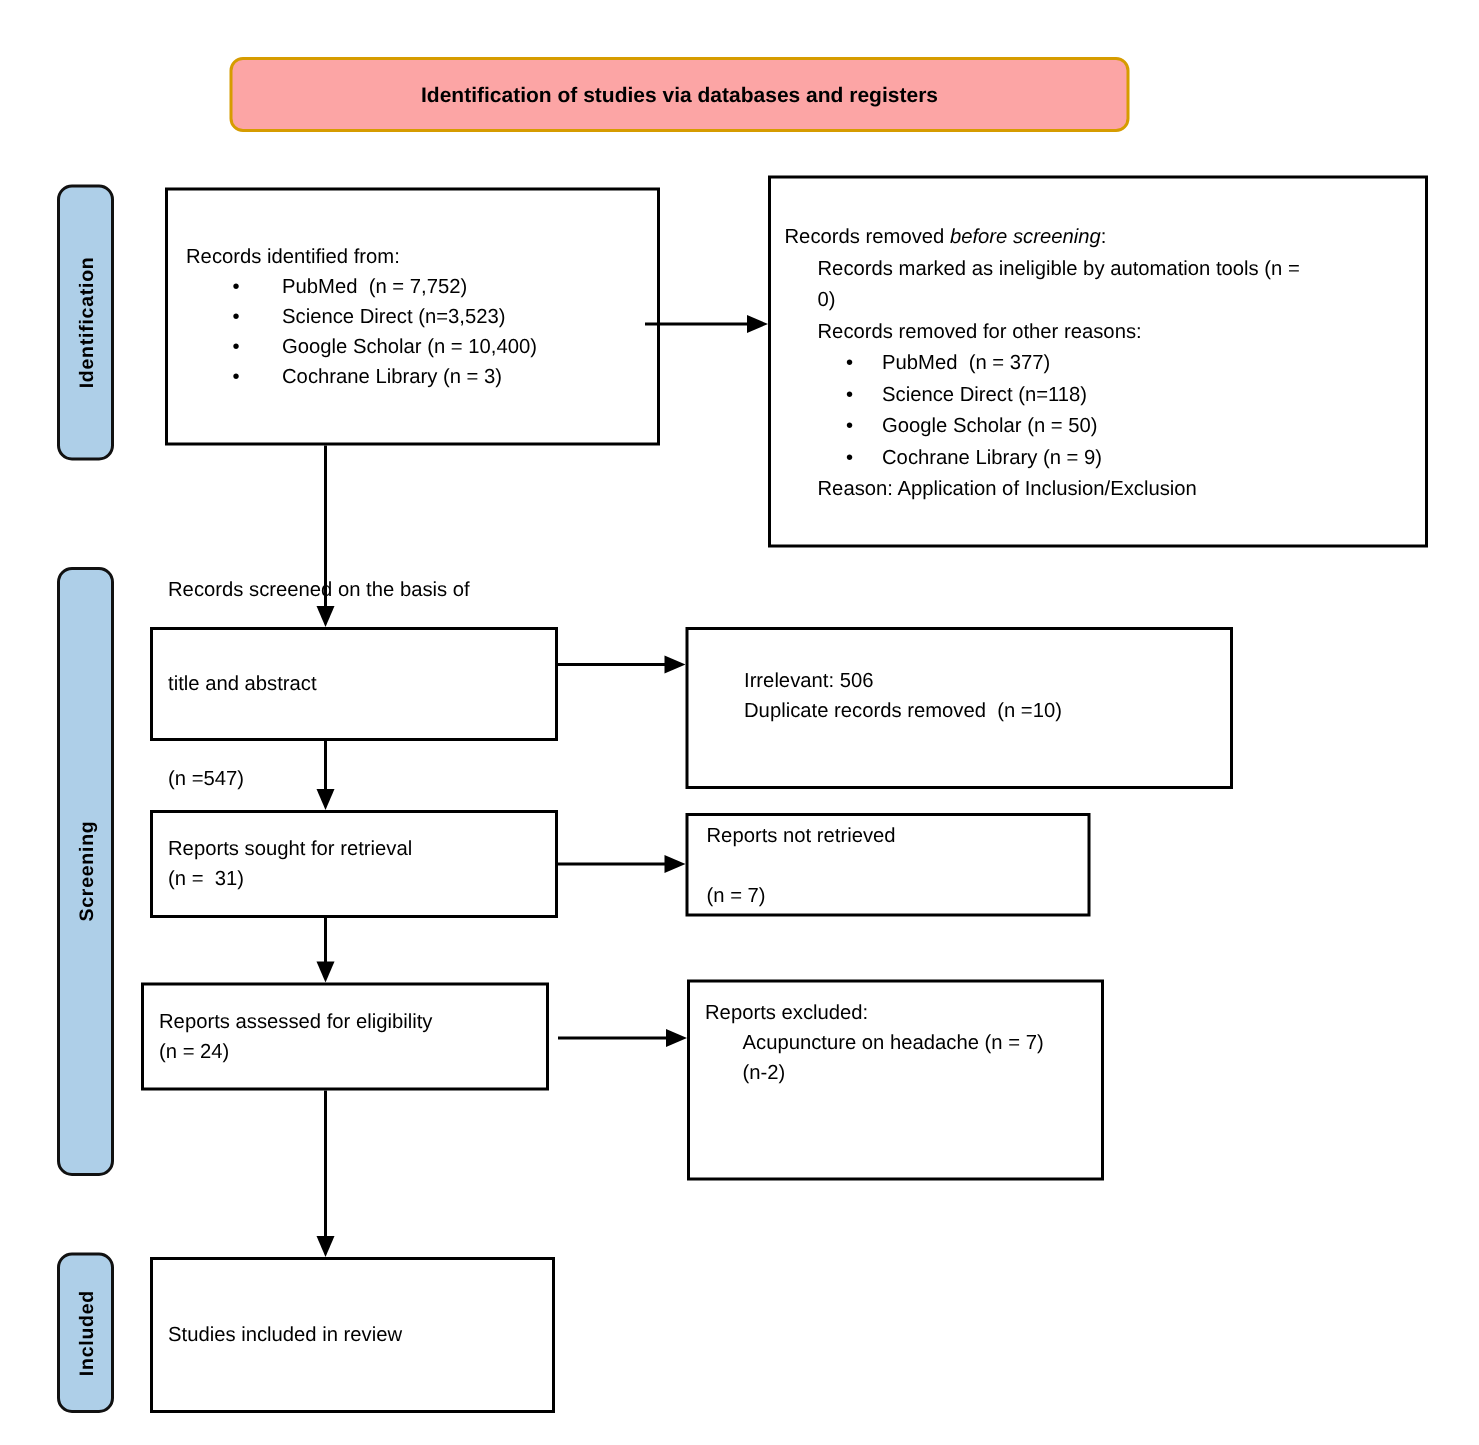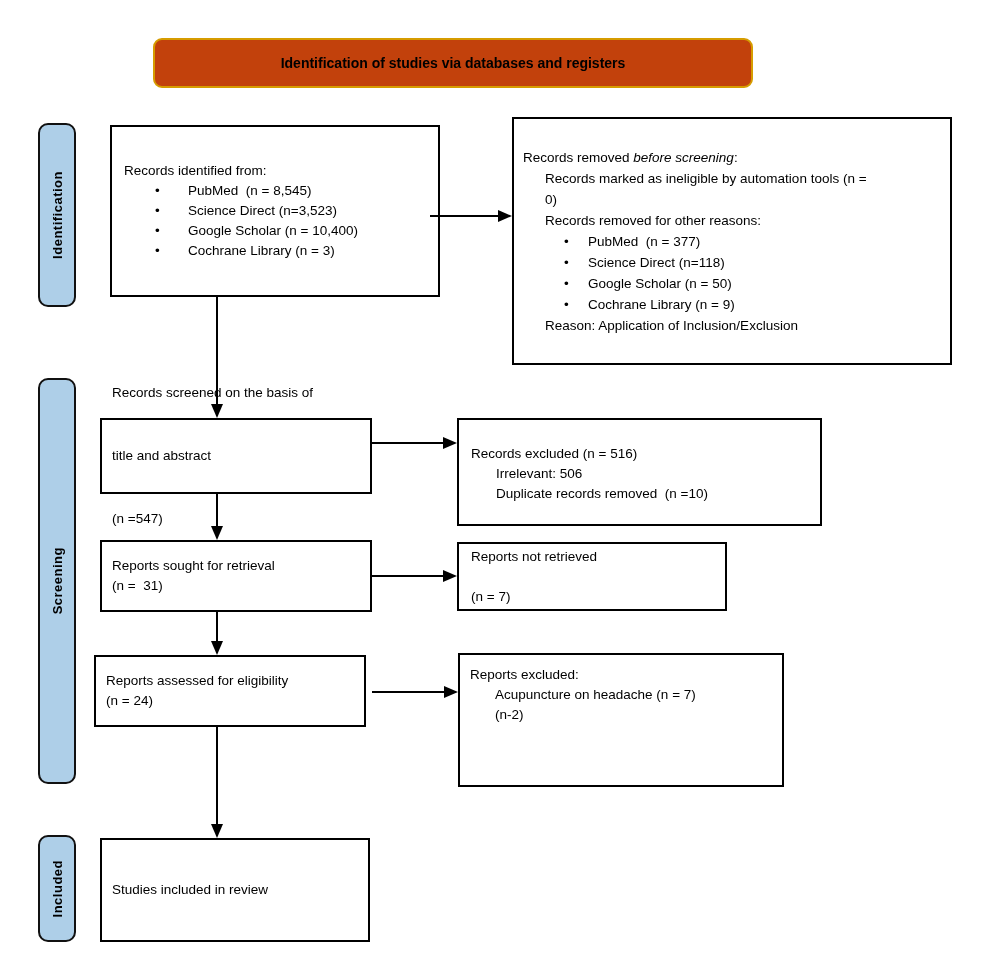--- a/index.html
+++ b/index.html
@@ -7,21 +7,21 @@
     position:relative;
     width:986px;height:963px;
     background:#ffffff;
     font-family:"Liberation Sans","DejaVu Sans",sans-serif;
     color:#000;
     overflow:hidden;
   }
   
   .banner{
     position:absolute;left:153px;top:38px;width:600px;height:50px;
-    background:#c2410c;border:2px solid #D69C00;border-radius:9px;
+    background:#fca5a5;border:2px solid #D69C00;border-radius:9px;
     display:flex;align-items:center;justify-content:center;
     box-sizing:border-box;
     font-size:14px;font-weight:bold;
   }
   
   .stage{
     position:absolute;left:38px;width:38px;
     background:#AECFE8;border:2px solid #111;border-radius:10px;
     box-sizing:border-box;
     display:flex;align-items:center;justify-content:center;
@@ -42,21 +42,21 @@
     font-size:13.5px;line-height:20px;
   }
   .box .line{white-space:pre-wrap;}
   .box-a{left:100px;top:125px;width:330px;height:172px;padding-left:12px;padding-right:6px;margin-left:10px;}
   .box-b{left:512px;top:117px;width:440px;height:248px;padding-left:9px;padding-right:6px;line-height:21px;}
   .box-c{left:100px;top:418px;width:272px;height:76px;padding-left:10px;padding-right:6px;gap:43px;}
   .box-d{left:457px;top:418px;width:365px;height:108px;padding-left:12px;padding-right:6px;justify-content:flex-start;padding-top:24px;}
   .box-e{left:100px;top:540px;width:272px;height:72px;padding-left:10px;padding-right:6px;}
   .box-f{left:457px;top:542px;width:270px;height:69px;padding-left:12px;padding-right:6px;gap:20px;}
   .box-g{left:94px;top:655px;width:272px;height:72px;padding-left:10px;padding-right:6px;}
-  .box-h{left:458px;top:653px;width:326px;height:134px;padding-left:10px;padding-right:6px;justify-content:flex-start;padding-top:10px;}
+  .box-h{left:458px;top:653px;width:278px;height:134px;padding-left:10px;padding-right:6px;justify-content:flex-start;padding-top:10px;}
   .box-i{left:100px;top:838px;width:270px;height:104px;padding-left:10px;padding-right:10px;}
   .ital{font-style:italic;}
   .ind{padding-left:22px;}
   .ind-d{padding-left:25px;}
   .ind-h{padding-left:25px;}
   .bullet-row{display:flex;padding-left:31px;}
   .bullet-row .bullet{width:33px;flex:0 0 33px;}
   .bullet-row-b{display:flex;padding-left:41px;}
   .bullet-row-b .bullet{width:24px;flex:0 0 24px;}
   
@@ -83,21 +83,21 @@
     <span>Screening</span>
   </div>
   <div class="stage stage-included">
     <span>Included</span>
   </div>
 
   <div class="box box-a">
     <div class="line">Records identified from:</div>
     <div class="bullet-row">
       <span class="bullet">•</span>
-      <span class="line">PubMed  (n = 8,545)</span>
+      <span class="line">PubMed  (n = 7,752)</span>
     </div>
     <div class="bullet-row">
       <span class="bullet">•</span>
       <span class="line">Science Direct (n=3,523)</span>
     </div>
     <div class="bullet-row">
       <span class="bullet">•</span>
       <span class="line">Google Scholar (n = 10,400)</span>
     </div>
     <div class="bullet-row">
@@ -130,21 +130,20 @@
     <div class="line ind">Reason: Application of Inclusion/Exclusion</div>
   </div>
 
   <div class="box box-c">
     <div class="line">Records screened on the basis of</div>
     <div class="line">title and abstract</div>
     <div class="line">(n =547)</div>
   </div>
 
   <div class="box box-d">
-    <div class="line">Records excluded (n = 516)</div>
     <div class="line ind-d">Irrelevant: 506</div>
     <div class="line ind-d">Duplicate records removed  (n =10)</div>
   </div>
 
   <div class="box box-e">
     <div class="line">Reports sought for retrieval</div>
     <div class="line">(n =  31)</div>
   </div>
 
   <div class="box box-f">

